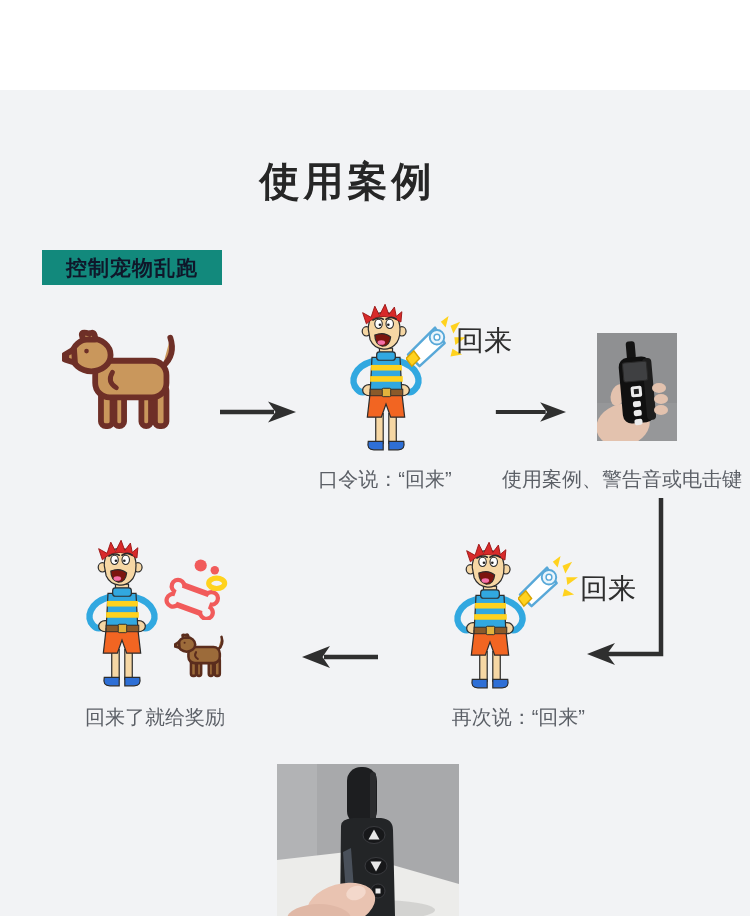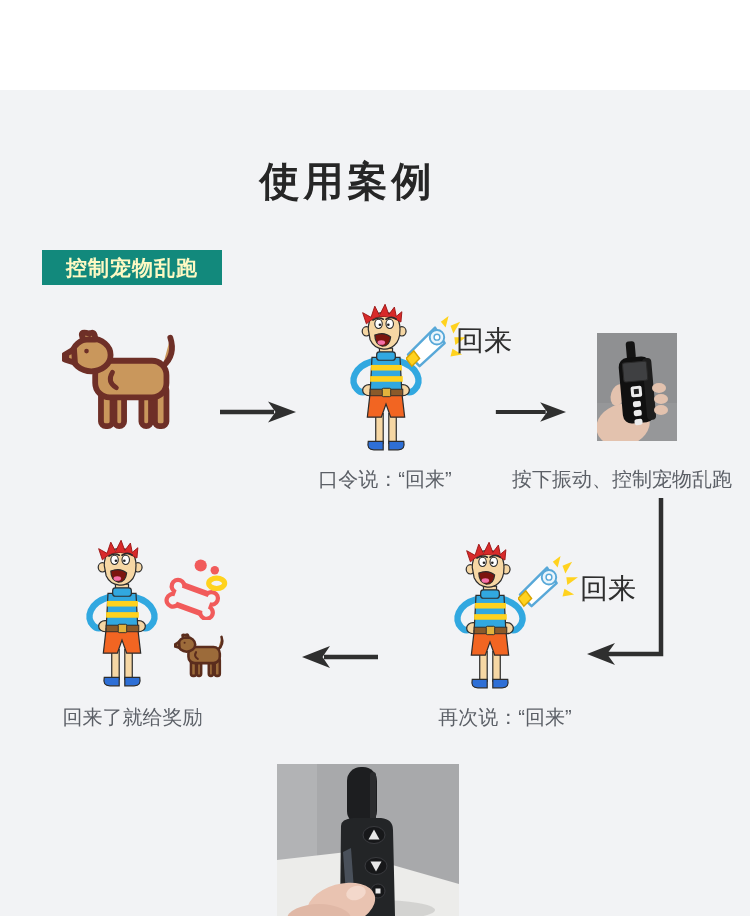--- a/index.html
+++ b/index.html
@@ -2,21 +2,21 @@
 <html><head>
 <meta charset="utf-8">
 <style>
   * { margin:0; padding:0; box-sizing:border-box; }
   body { width:750px; height:916px; background:#ffffff; font-family:"Liberation Sans","DejaVu Sans",sans-serif; }
   .canvas { position:relative; width:750px; height:916px; overflow:hidden; background:#ffffff; }
   .gray-bg { position:absolute; left:0; top:90px; width:750px; height:826px; background:#f2f3f5; }
   .title { position:absolute; top:154px; left:0; width:695px; text-align:center;
            font-size:40px; font-weight:bold; color:#262626; letter-spacing:4px; }
   .tag { position:absolute; left:42px; top:250px; width:180px; height:35px; background:#12897c;
-         color:#fef9c3; font-size:21px; font-weight:bold; text-align:center; line-height:35px; letter-spacing:1px; }
+         color:#0f172a; font-size:21px; font-weight:bold; text-align:center; line-height:35px; letter-spacing:1px; }
   .caption { position:absolute; color:#5b5f66; font-size:20px; text-align:center; line-height:31px; }
   .shout { position:absolute; color:#2e2e2e; font-size:28px; font-weight:normal; }
   .abs { position:absolute; }
   
   .skin  { fill:#f6d7a4; stroke:#2c2c2c; stroke-width:1.3; }
   .hair  { fill:#d82a2a; stroke:#9c1414; stroke-width:1; }
   .shirt { fill:#31a8e0; stroke:#2c2c2c; stroke-width:1.3; }
   .stripe{ fill:#ffd21e; stroke:none; }
   .collar{ fill:#31a8e0; stroke:#2c2c2c; stroke-width:1.3; }
   .shorts{ fill:#f26522; stroke:#2c2c2c; stroke-width:1.3; }
@@ -140,21 +140,21 @@
       <rect x="35" y="68" width="8" height="6" rx="2" fill="#ececec"></rect>
       <rect x="35" y="77" width="8" height="6" rx="2" fill="#ececec"></rect>
       <rect x="35" y="86" width="8" height="6" rx="2" fill="#ececec"></rect>
     </g>
     <ellipse cx="62" cy="55" rx="7" ry="5" fill="#e3c2ae"></ellipse>
     <ellipse cx="64" cy="66" rx="7" ry="5" fill="#e3c2ae"></ellipse>
     <ellipse cx="64" cy="77" rx="7" ry="5" fill="#e3c2ae"></ellipse>
   </svg>
 
   <div class="caption" style="left:305px;top:464px;width:160px;">口令说：“回来”</div>
-  <div class="caption" style="left:498px;top:464px;width:248px;">按下振动、控制宠物乱跑</div>
+  <div class="caption" style="left:498px;top:464px;width:248px;">使用案例、警告音或电击键</div>
 
   <svg class="abs" style="left:585px;top:496px;" width="82" height="170" viewBox="0 0 82 170">
     <path class="arrow-stroke" d="M76 2 L76 158 L22 158"></path>
     <path class="arrow-fill" d="M2 158 L30 147 L22 158 L30 169 Z"></path>
   </svg>
 
   <svg class="abs" style="left:448px;top:540px;" width="84" height="152" viewBox="0 0 90 160">
     <path class="arm" d="M31 62 C10 68 6 84 14 92 C18 97 26 96 28 90"></path>
     <path class="arm" d="M59 62 C80 68 84 84 76 92 C72 97 64 96 62 90"></path>
     <ellipse class="skin" cx="27" cy="93" rx="7" ry="6"></ellipse>
@@ -254,22 +254,22 @@
     <rect class="dogB" x="96" y="60" width="12" height="42" rx="5"></rect>
     <rect class="dogB" x="34" y="34" width="74" height="38" rx="15"></rect>
     <ellipse class="dogB" cx="30" cy="28" rx="20" ry="17"></ellipse>
     <path class="dogB" d="M12 22 L2 28 Q-1 31 3 33 L13 36 Z"></path>
     <circle class="dogB-dark" cx="4" cy="30" r="3"></circle>
     <path class="dogB" d="M22 12 Q16 2 28 6 Q34 2 34 12 Z"></path>
     <circle class="dogB-dark" cx="25" cy="24" r="2.4"></circle>
     <path class="dogB-line" d="M52 46 Q46 56 56 62"></path>
   </svg>
 
-  <div class="caption" style="left:40px;top:702px;width:185px;">回来了就给奖励</div>
-  <div class="caption" style="left:425px;top:702px;width:160px;">再次说：“回来”</div>
+  <div class="caption" style="left:40px;top:702px;width:185px;text-align:right;">回来了就给奖励</div>
+  <div class="caption" style="left:425px;top:702px;width:160px;text-align:right;">再次说：“回来”</div>
 
   <svg class="abs" style="left:277px;top:764px;" width="182" height="152" viewBox="0 0 182 152">
     <rect x="0" y="0" width="182" height="152" fill="#a8a9ab"></rect>
     <rect x="0" y="0" width="40" height="152" fill="#b2b3b5"></rect>
     <polygon points="0,96 70,88 182,120 182,152 0,152" fill="#ececea"></polygon>
     <ellipse cx="100" cy="146" rx="58" ry="10" fill="#c9c9c6" opacity="0.7"></ellipse>
     <rect x="70" y="3" width="30" height="58" rx="14" fill="#1d1e20"></rect>
     <rect x="93" y="8" width="6" height="50" rx="3" fill="#2b2c2e"></rect>
     <path d="M64 62 Q64 55 76 54 L104 54 Q116 55 116 66 L118 152 L63 152 Z" fill="#232527"></path>
     <polygon points="66,88 74,84 77,126 69,130" fill="#49505a"></polygon>

